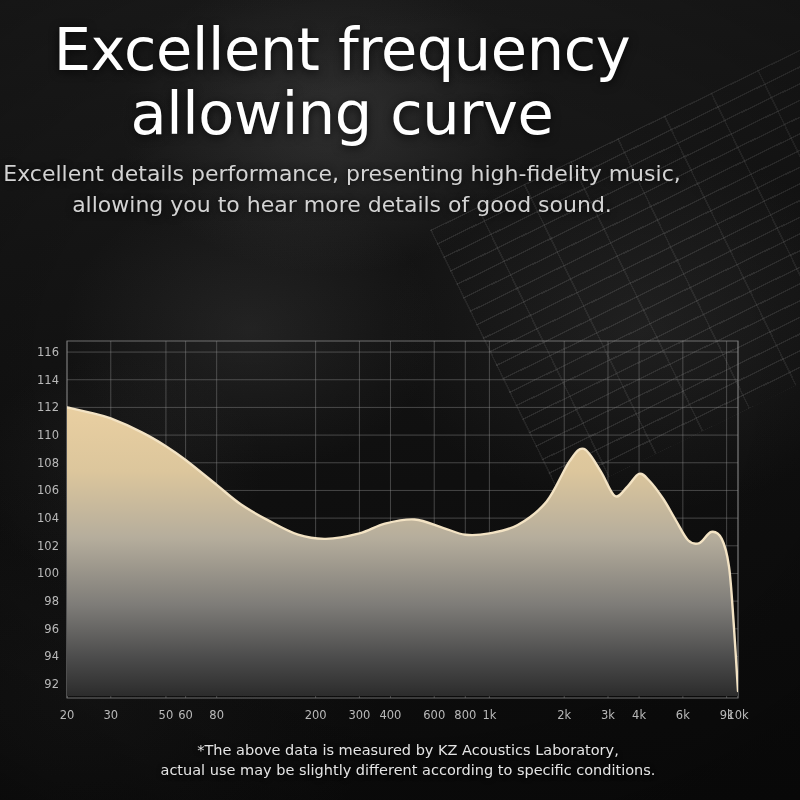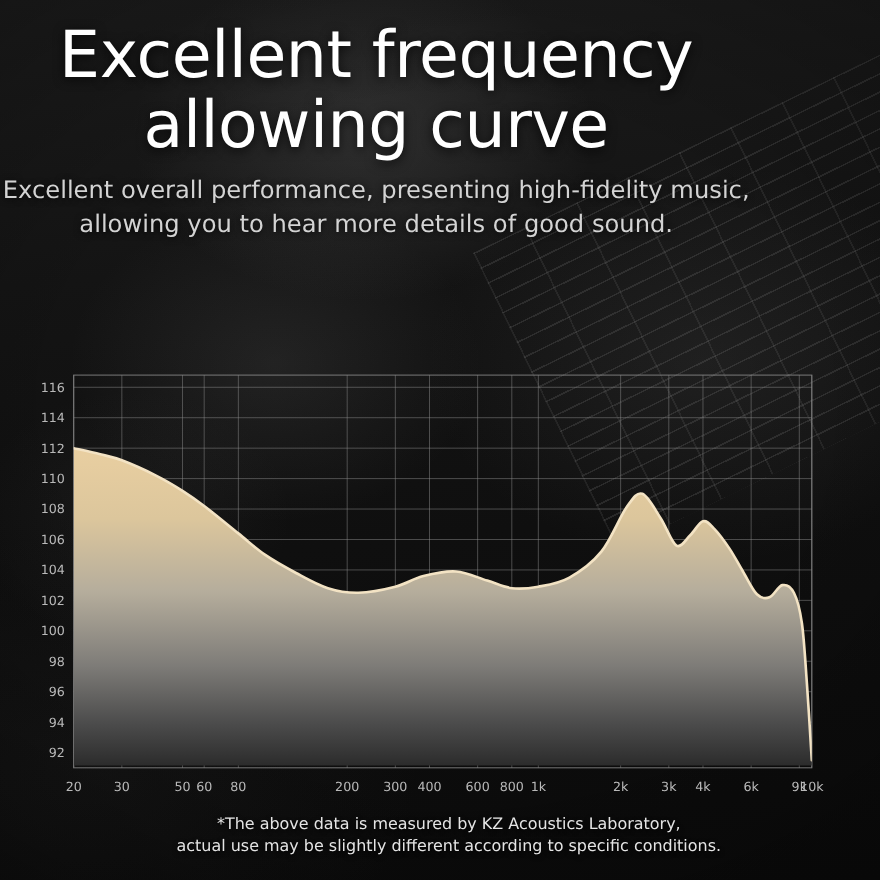--- a/index.html
+++ b/index.html
@@ -89,21 +89,21 @@
   <div class="bg-strings"></div>
   <div class="bg-frets"></div>
   <div class="bg-vignette"></div>
 
   <div class="hero">
     <div class="title">
       <span class="l1">Excellent frequency</span>
       <span class="l2">allowing curve</span>
     </div>
     <div class="subtitle">
-      <span class="s1">Excellent overall performance, presenting high-fidelity music,</span>
+      <span class="s1">Excellent details performance, presenting high-fidelity music,</span>
       <span class="s2">allowing you to hear more details of good sound.</span>
     </div>
   </div>
 
   <div class="chart-wrap">
     <svg class="chart-svg" id="chart" width="800" height="400" viewBox="0 0 800 400">
       <defs>
         <linearGradient id="areaFill" x1="0" y1="0" x2="0" y2="1">
           <stop offset="0%" stop-color="#e9cfa1" stop-opacity="1"></stop>
           <stop offset="22%" stop-color="#dcc69c" stop-opacity="1"></stop>

